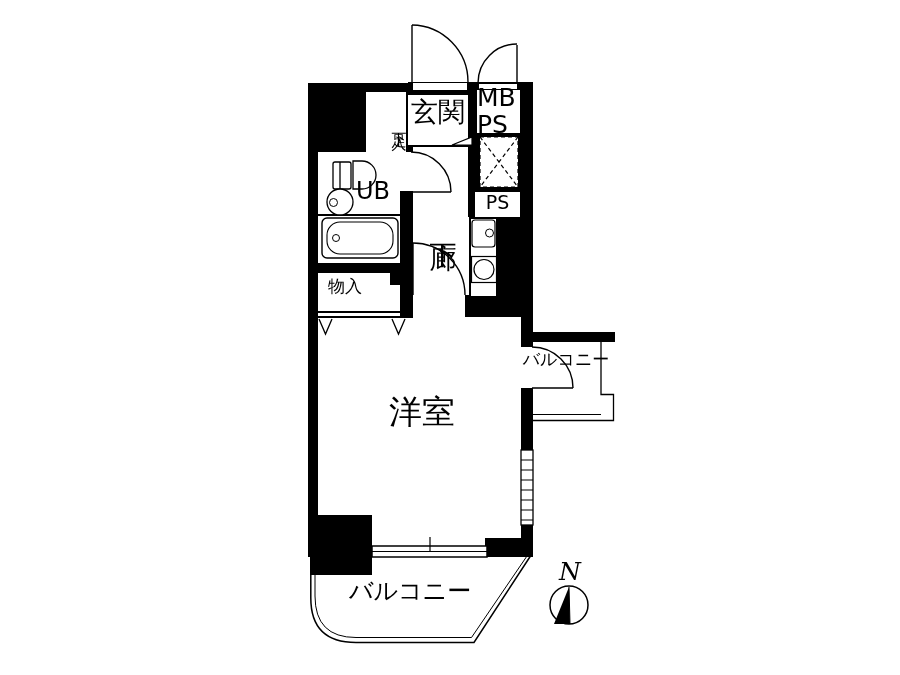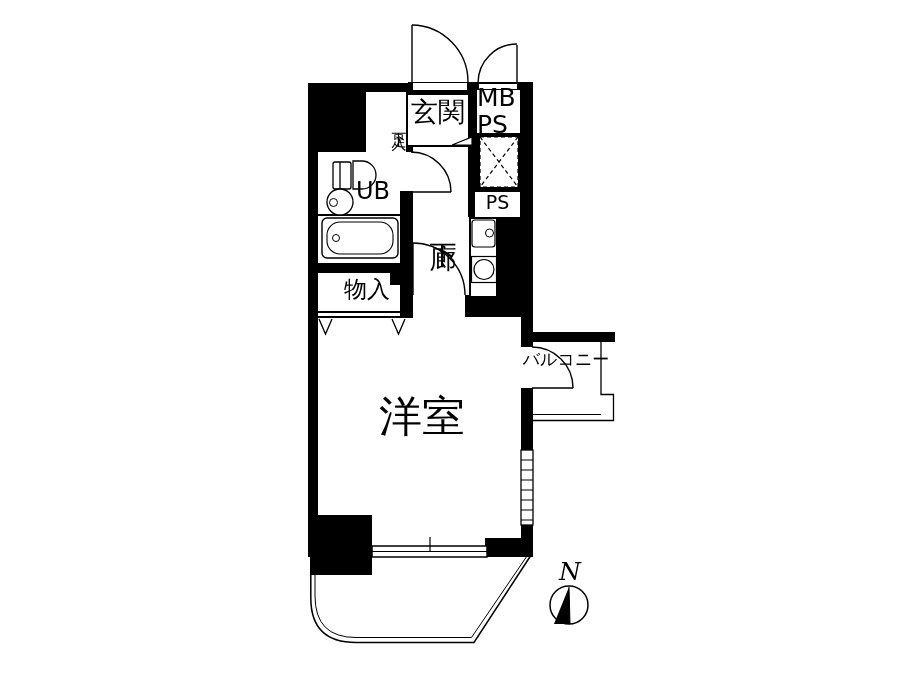--- a/index.html
+++ b/index.html
@@ -170,31 +170,34 @@
   </div>
 
   <div class="label vtext" style="left:421px;top:185px;width:36px;height:76px;font-size:27px;">
     <span>廊下</span>
   </div>
 
   <div class="label" style="left:475px;top:192px;width:45px;height:25px;font-size:19px;">
     <span>PS</span>
   </div>
 
-  <div class="label" style="left:330px;top:277px;width:74px;height:32px;font-size:23px;">
+  <div class="label" style="left:308px;top:277px;width:74px;height:32px;font-size:17px;">
     <span>物入</span>
   </div>
 
-  <div class="label" style="left:382px;top:394px;width:80px;height:44px;font-size:43px;font-family:Liberation Serif, serif;">
+  <div class="label" style="left:382px;top:394px;width:80px;height:44px;font-size:33px;">
     <span>洋室</span>
   </div>
 
   <div class="label" style="left:533px;top:350px;width:66px;height:50px;font-size:17px;">
     <span>バル</span>
     <span>コニー</span>
   </div>
 
+  <div class="label" style="left:348px;top:579px;width:124px;height:34px;font-size:24px;">
+    <span>バルコニー</span>
+  </div>
 
   <div class="label north" style="left:554px;top:559px;width:32px;height:28px;font-size:25px;">
     <span>N</span>
   </div>
 
 </div>
 
 </body></html>

